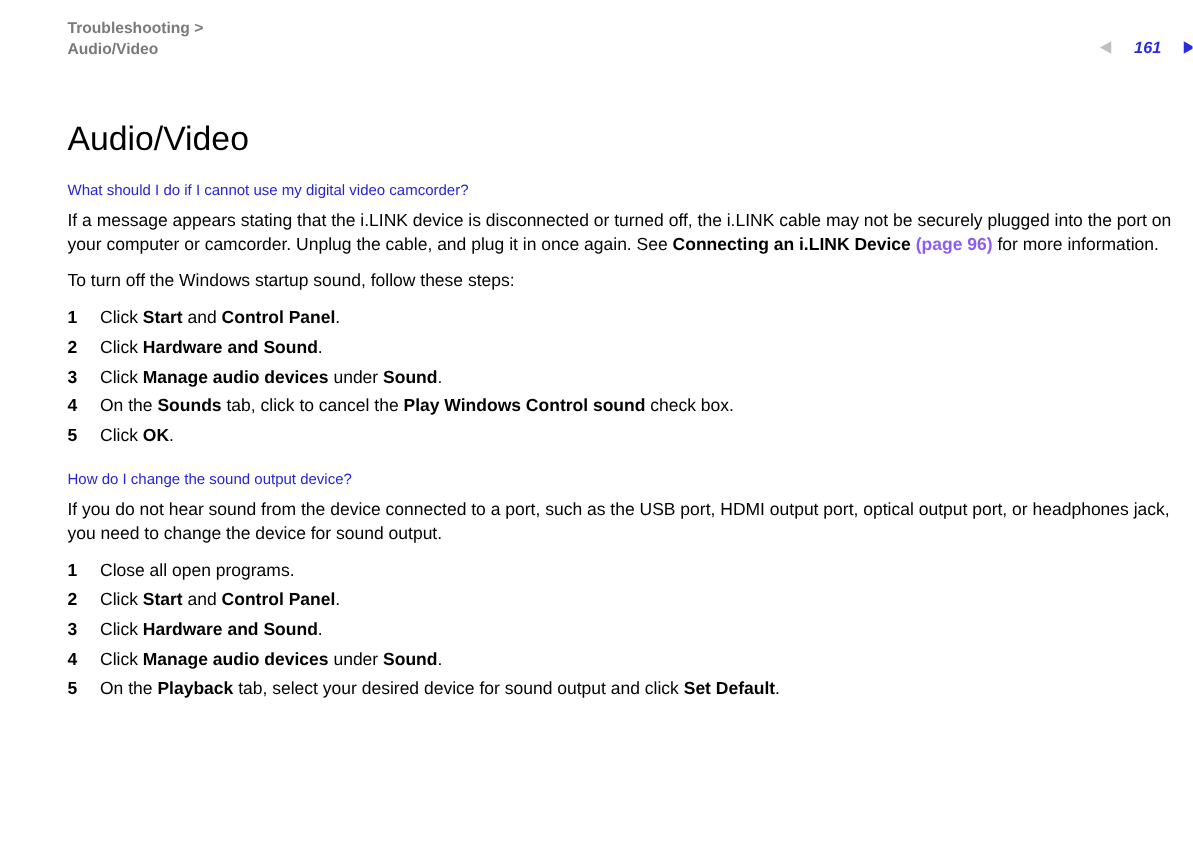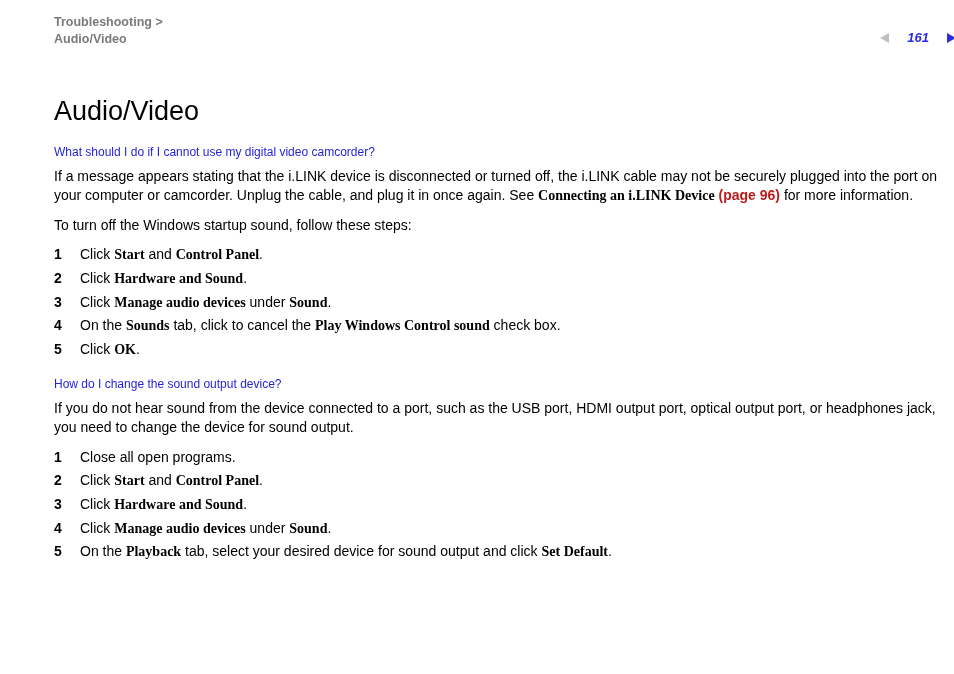--- a/index.html
+++ b/index.html
@@ -62,42 +62,42 @@
     font-size: 12px;
     font-weight: normal;
     color: #2424d8;
     margin: 16px 0 8px 0;
   }
   p.body {
     font-size: 14px;
     line-height: 1.35;
     margin: 0 0 10px 0;
   }
-  .link-blue { color: #b91c1c; font-weight: bold; }
+  .link-blue { color: #8b5cf6; font-weight: bold; }
   ol.steps {
     list-style: none;
     padding: 0;
     margin: 4px 0 10px 0;
     counter-reset: step;
   }
   ol.steps > li {
     counter-increment: step;
     font-size: 14px;
     line-height: 1.55;
     padding-left: 26px;
     position: relative;
     margin-bottom: 2px;
   }
   ol.steps > li::before {
     content: counter(step);
     position: absolute;
     left: 0;
     font-weight: bold;
   }
-  b { font-weight: bold; font-family: Liberation Serif, serif; }
+  b { font-weight: bold; }
 </style>
 </head>
 <body>
 
 <div class="page">
 
   <div class="header">
     <div class="breadcrumb">
       <span>Troubleshooting &gt;</span><br>
       <span>Audio/Video</span>

